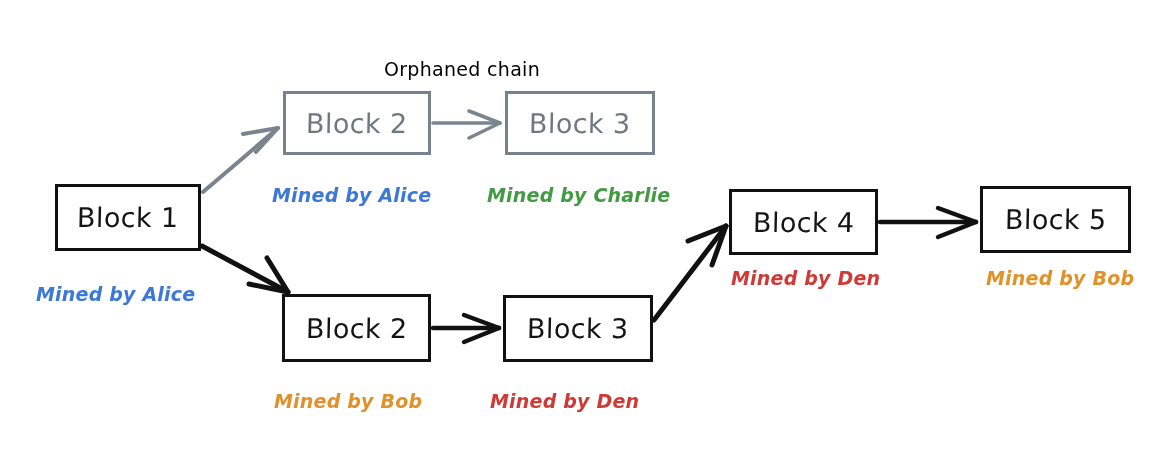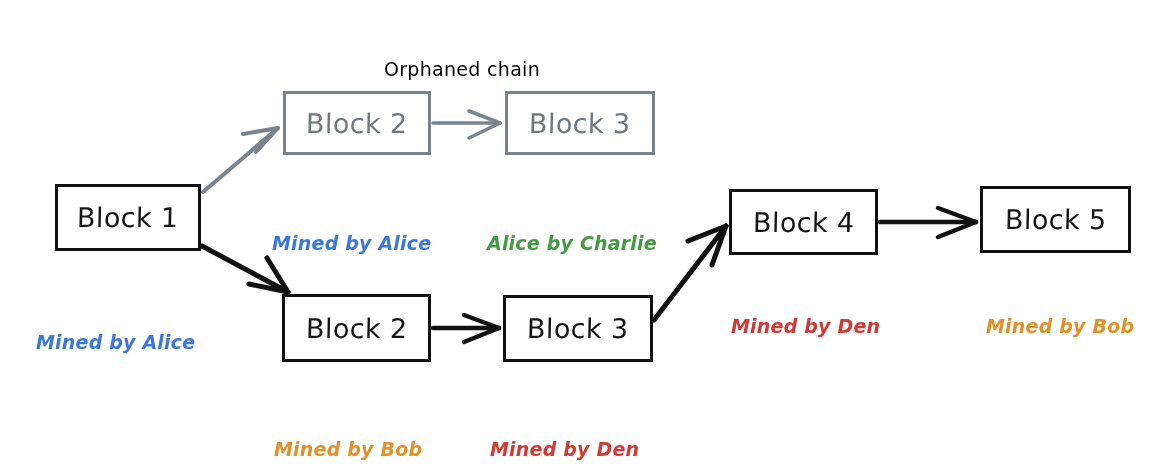--- a/index.html
+++ b/index.html
@@ -50,21 +50,20 @@
     transform: skewX(-1.2deg);
   }
   .miner {
     position: absolute;
     font-size: 19px;
     font-style: italic;
     font-weight: 600;
     white-space: nowrap;
     letter-spacing: 0.2px;
     font-family: "DejaVu Sans", sans-serif;
-    margin-top: 48px;
   }
   .chain-tag {
     position: absolute;
     font-size: 19px;
     white-space: nowrap;
     letter-spacing: 0.3px;
     font-family: "DejaVu Sans", sans-serif;
   }
 </style>
 </head>
@@ -133,21 +132,21 @@
   </div>
 
   <div class="block block-dark" style="left:980px; top:186px; width:151px; height:67px;">
     <span class="block-label">Block 5</span>
   </div>
 
   <div class="miner" style="left:36px; top:283px; color:#3c78d8;">Mined by Alice</div>
 
   <div class="miner" style="left:272px; top:184px; color:#3c78d8;">Mined by Alice</div>
 
-  <div class="miner" style="left:487px; top:184px; color:#429b42;">Alice by Charlie</div>
+  <div class="miner" style="left:487px; top:184px; color:#429b42;">Mined by Charlie</div>
 
   <div class="miner" style="left:274px; top:390px; color:#e0912a;">Mined by Bob</div>
 
   <div class="miner" style="left:490px; top:390px; color:#cf3a36;">Mined by Den</div>
 
   <div class="miner" style="left:731px; top:267px; color:#cf3a36;">Mined by Den</div>
 
   <div class="miner" style="left:986px; top:267px; color:#e0912a;">Mined by Bob</div>
 
 </div>

